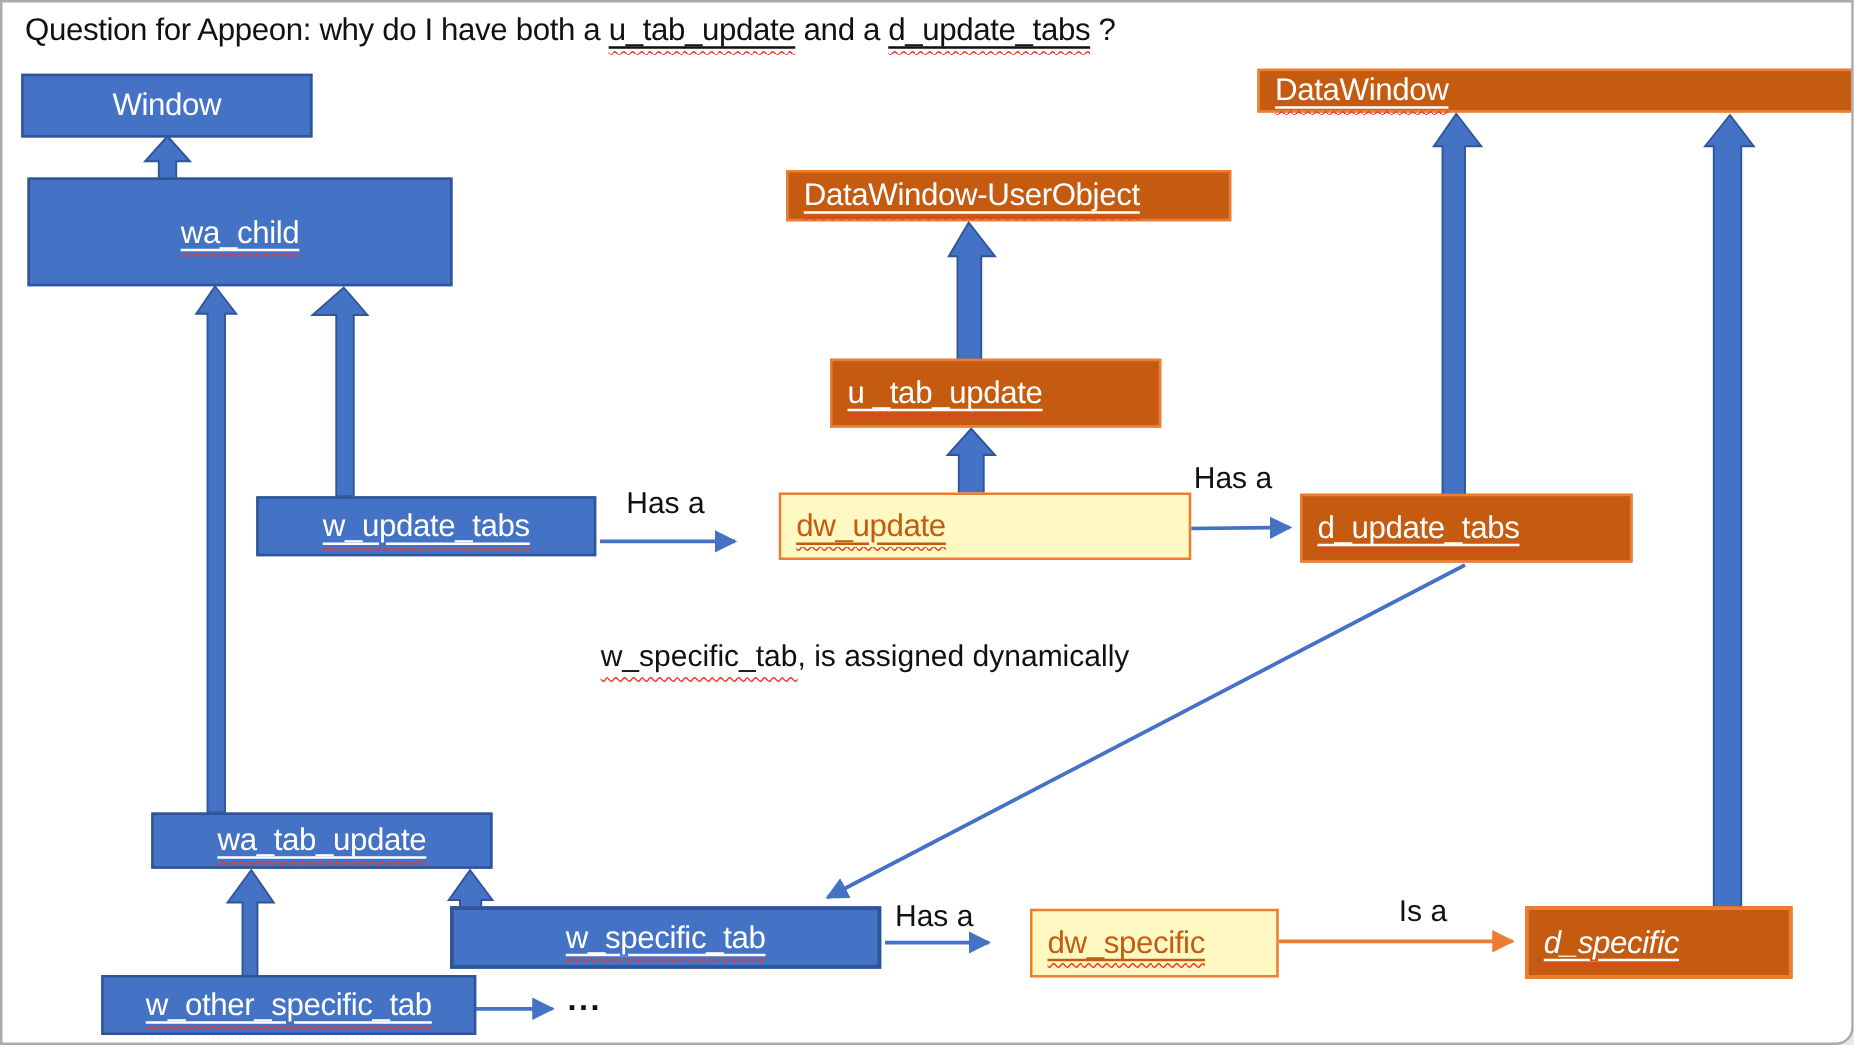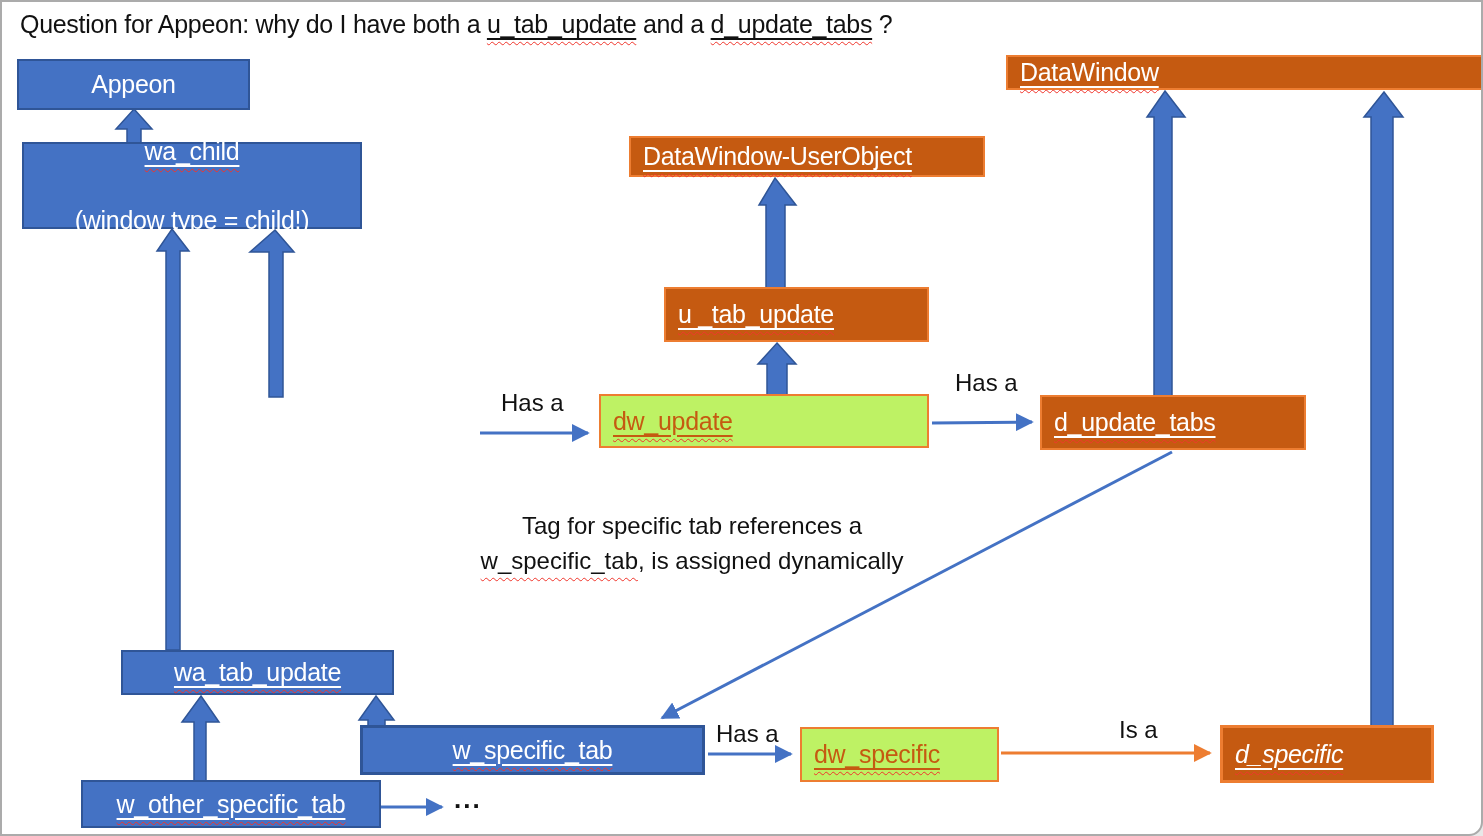--- a/index.html
+++ b/index.html
@@ -16,21 +16,21 @@
   .box {
     display:flex; align-items:center; font-size:25px; color:#ffffff;
     letter-spacing:-0.3px; z-index:3;
   }
   .box.center { justify-content:center; text-align:center; }
   .box.left   { padding-left:12px; }
   .blue   { background:#4472c4; border:2px solid #2f5597; }
   .blue.thick { border-width:3px; }
   .orange { background:#c55a11; border:2px solid #ed7d31; }
   .orange.thick { border-width:3px; }
-  .whitebox { background:#bef264; border:2px solid #ed7d31; color:#c55a11; }
+  .whitebox { background:#fef9c3; border:2px solid #ed7d31; color:#c55a11;margin-left:24px; }
   .ul { text-decoration:underline; text-decoration-thickness:2px; text-underline-offset:5px; }
   .sq { text-decoration:underline wavy #f0352b; text-decoration-thickness:1px; text-underline-offset:8px; }
   .lbl { font-size:24px; color:#111; z-index:4; white-space:nowrap; }
   .annot { font-size:24px; color:#111; text-align:center; line-height:35px; z-index:4; }
   .dots { font-size:26px; font-weight:700; color:#111; letter-spacing:2px; z-index:4; }
   .wa2 { line-height:40px; }
   svg.arrows { position:absolute; left:0; top:0; z-index:1; }
 </style>
 </head>
 <body>
@@ -65,28 +65,30 @@
       <line x1="478" y1="431" x2="586" y2="431" marker-end="url(#mblue)"></line>
       <line x1="930" y1="421" x2="1030" y2="420" marker-end="url(#mblue)"></line>
       <line x1="706" y1="752" x2="789" y2="752" marker-end="url(#mblue)"></line>
       <line x1="338" y1="805" x2="440" y2="805" marker-end="url(#mblue)"></line>
       <line x1="1170" y1="450" x2="660" y2="716" marker-end="url(#mblue)"></line>
     </g>
     <line x1="999" y1="751" x2="1208" y2="751" stroke="#ed7d31" stroke-width="3" fill="none" marker-end="url(#morange)"></line>
   </svg>
 
   <div class="abs box blue center" style="left:15px;top:57px;width:233px;height:51px;">
-    <span>Appeon</span>
+    <span>Window</span>
   </div>
 
   <div class="abs box blue center wa2" style="left:20px;top:140px;width:340px;height:87px;flex-direction:column;justify-content:center;gap:29px;">
     <div class="ul"><span class="sq">wa_child</span></div>
-    <div>(window type = child!)</div>
   </div>
 
+  <div class="abs box blue center" style="left:203px;top:395px;width:272px;height:48px;">
+    <span class="ul"><span class="sq">w_update_tabs</span></span>
+  </div>
 
   <div class="abs box blue center" style="left:119px;top:648px;width:273px;height:45px;">
     <span class="ul"><span class="sq">wa_tab_update</span></span>
   </div>
 
   <div class="abs box blue thick center" style="left:358px;top:723px;width:345px;height:50px;">
     <span class="ul"><span class="sq">w_specific_tab</span></span>
   </div>
 
   <div class="abs box blue center" style="left:35px;top:778px;width:300px;height:48px;margin-left:44px;">
@@ -121,17 +123,16 @@
     <span class="ul"><span class="sq">dw_specific</span></span>
   </div>
 
   <div class="abs lbl" style="left:499px;top:387px;">Has a</div>
   <div class="abs lbl" style="left:953px;top:367px;">Has a</div>
   <div class="abs lbl" style="left:714px;top:718px;">Has a</div>
   <div class="abs lbl" style="left:1117px;top:714px;text-align:right;">Is a</div>
   <div class="abs dots" style="left:452px;top:782px;">...</div>
 
   <div class="abs annot" style="left:430px;top:506px;width:520px;">
-    <div>Tag for specific tab references a</div>
     <div><span class="sq">w_specific_tab</span><span>, is assigned dynamically</span></div>
   </div>
 
 </div>
 
 </body></html>

